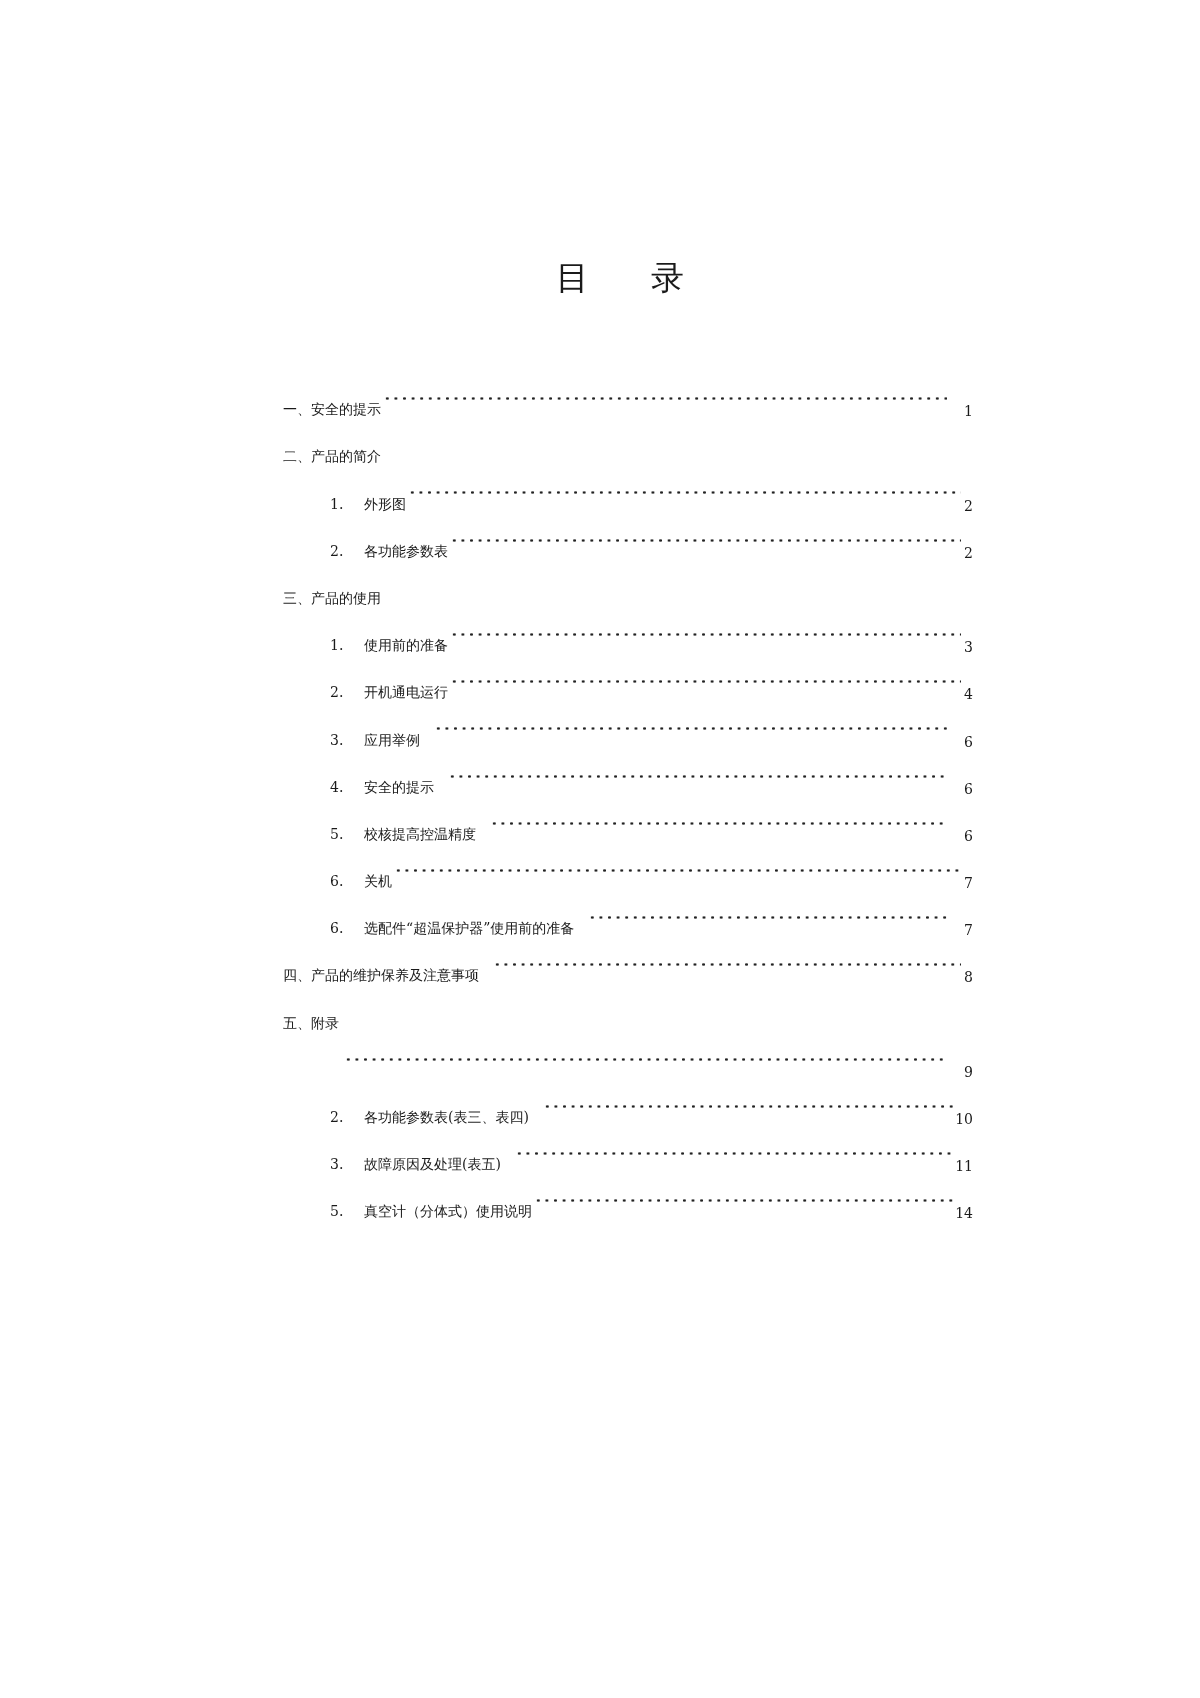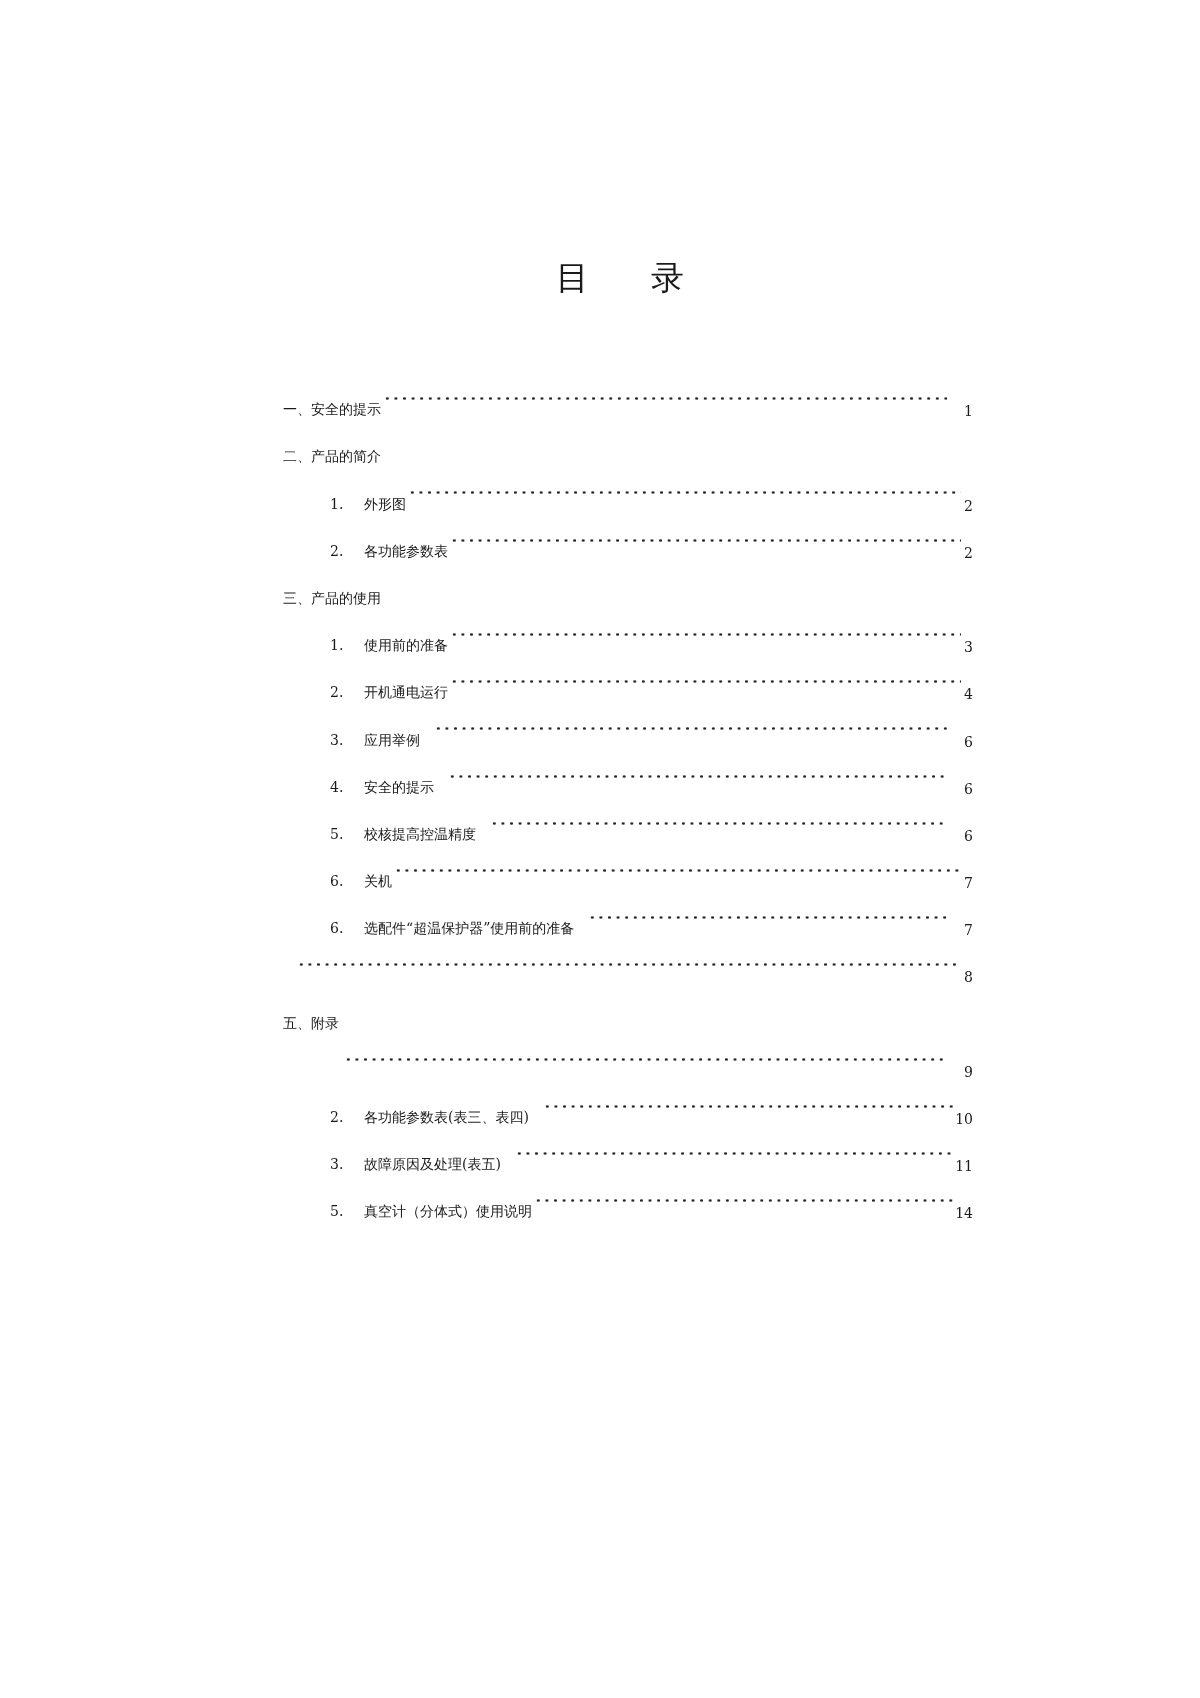--- a/index.html
+++ b/index.html
@@ -92,20 +92,21 @@
       <span class="label"><span class="num">6.</span><span>关机</span></span>
       <span class="leader"></span>
       <span class="page">7</span>
     </div>
     <div class="row l2">
       <span class="label"><span class="num">6.</span><span>选配件“超温保护器”使用前的准备</span></span>
       <span class="leader pad-l pad-r"></span>
       <span class="page">7</span>
     </div>
     <div class="row l1">
+      <span class="label"><span class="">四、</span><span>产品的维护保养及注意事项</span></span>
       <span class="leader pad-l"></span>
       <span class="page">8</span>
     </div>
     <div class="row l1">
       <span class="label"><span class="">五、</span><span>附录</span></span>
     </div>
     <div class="row l2">
       <span class="leader pad-l pad-r"></span>
       <span class="page">9</span>
     </div>

